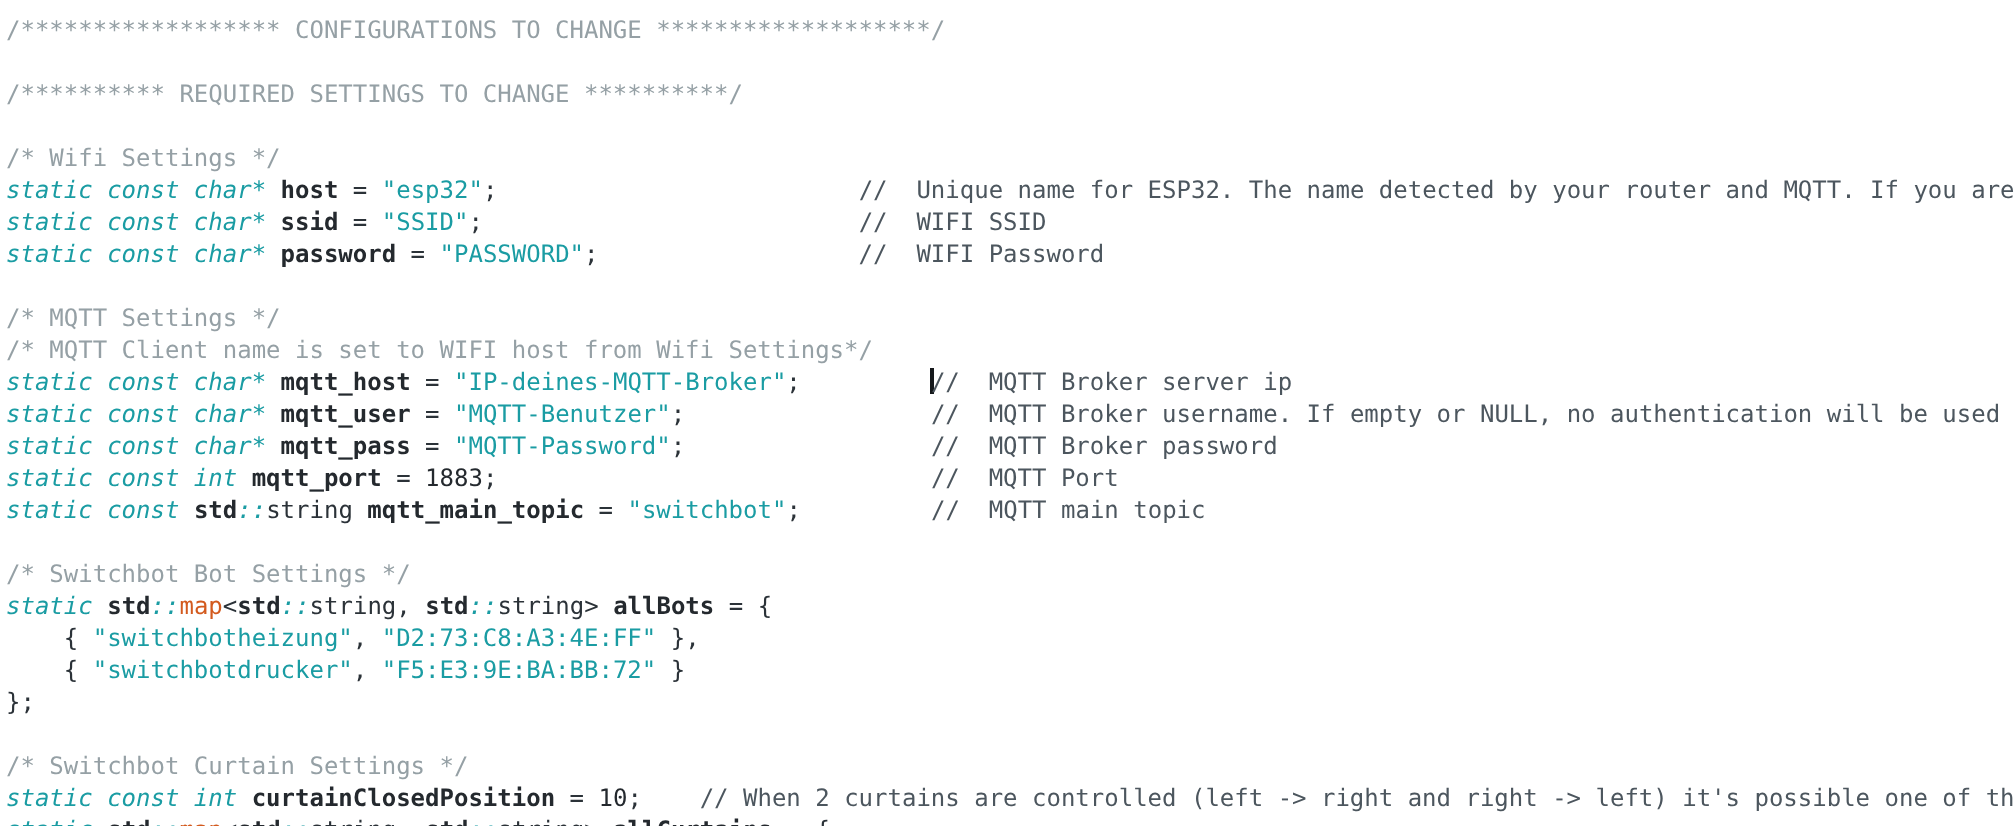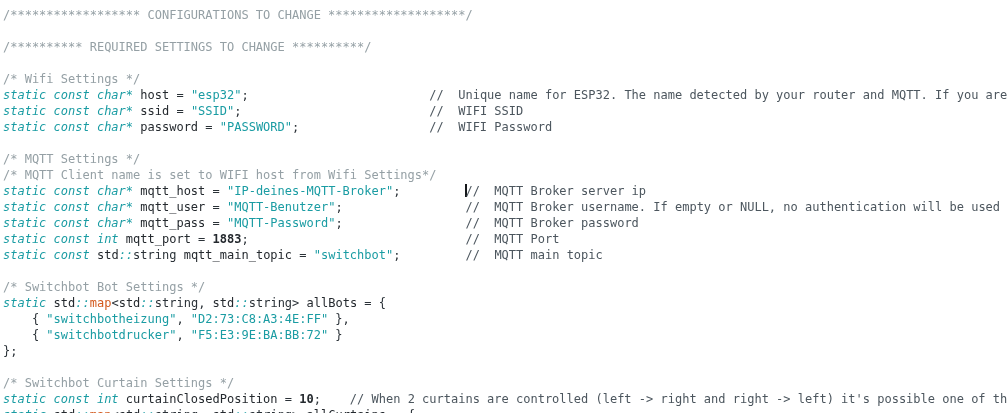--- a/index.html
+++ b/index.html
@@ -23,22 +23,22 @@
     white-space: pre;
     overflow: hidden;
     background: var(--bg, #ffffff);
   }
   .line {
     height: 16px;
     white-space: pre;
   }
   .kw  { color: var(--kw, #1a9ca3); font-style: italic; }
   .str { color: var(--str, #1a9ca3); }
-  .id  { color: var(--id, #24292e); font-weight: normal; }
-  .num { color: var(--num, #24292e); font-weight: bold; }
+  .id  { color: var(--id, #24292e); font-weight: bold; }
+  .num { color: var(--num, #24292e); font-weight: normal; }
   .pl  { color: var(--pl, #2b3238); }
   .ws  { color: var(--pl, #2b3238); }
   .cb  { color: var(--cb, #95a0a5); }
   .cl  { color: var(--cl, #4c565e); }
   .or  { color: var(--or, #d35a1e); }
   .cursor {
     display: inline-block;
     width: 2px;
     height: 13px;
     margin-right: -2px;

